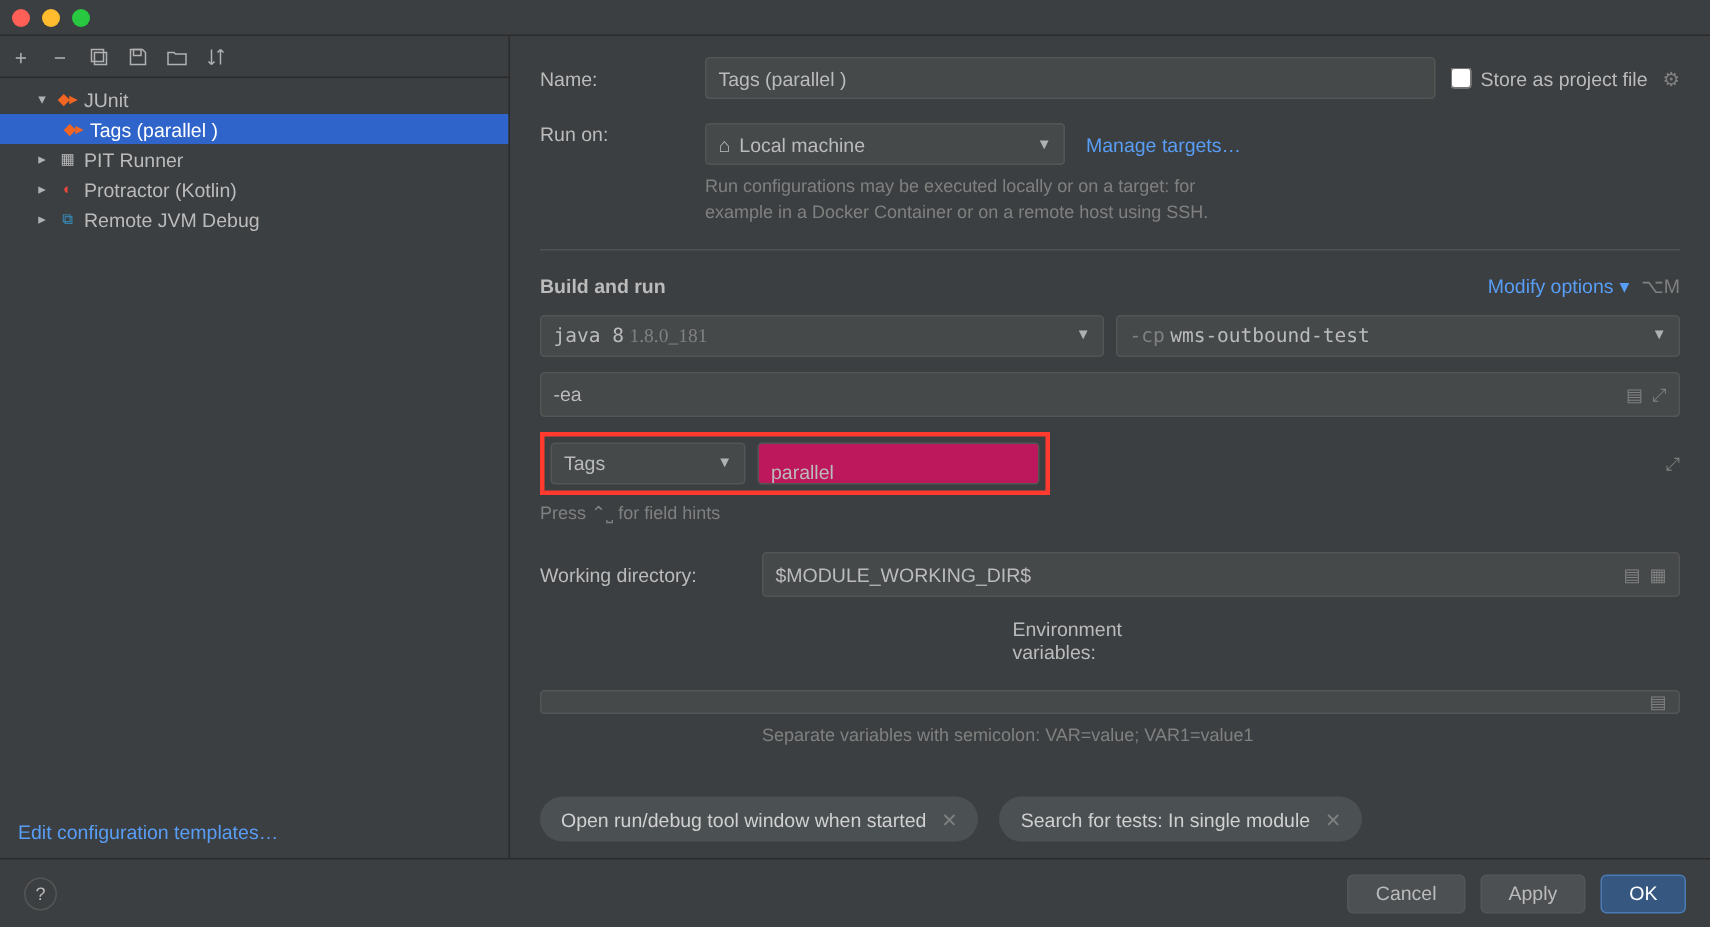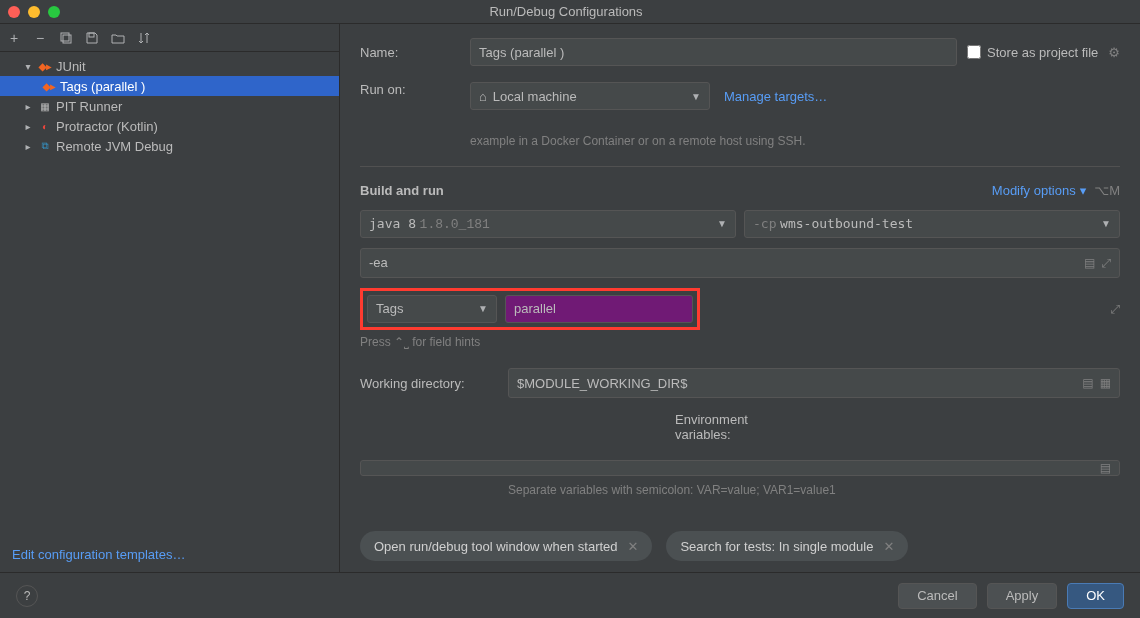--- a/index.html
+++ b/index.html
@@ -41,29 +41,29 @@
 .chk input { width: 14px; height: 14px; accent-color: #555; }
 .hint { color: #808080; font-size: 12px; margin-left: 0; line-height: 1.4; }
 .sep { border: none; border-top: 1px solid #515151; margin: 10px 0 16px 0; }
 .section-head { display: flex; align-items: center; margin-bottom: 12px; }
 .section-head .title-s { color: #bbbbbb; font-weight: bold; }
 .section-head .modify { margin-left: auto; color: #589df6; cursor: pointer; display: flex; align-items: center; gap: 4px; }
 .section-head .shortcut { color: #808080; }
 .build-row1 { display: flex; gap: 8px; margin-bottom: 10px; }
 .build-row1 .select { flex: 1; }
 .java-sel .ver { color: #bbbbbb; font-family: "Menlo", monospace; }
-.java-sel .build { color: #808080; font-family: Liberation Mono, monospace; }
+.java-sel .build { color: #808080; font-family: Liberation Serif, serif; }
 .cp-sel .cp { color: #808080; font-family: "Menlo", monospace; }
 .cp-sel .mod { color: #bbbbbb; font-family: "Menlo", monospace; }
 .mono-input { background: #45494a; border: 1px solid #555; height: 30px; padding: 0 8px; color: #bbbbbb; font-size: 13px; font-family: "Menlo", monospace; border-radius: 3px; width: 100%; display: flex; align-items: center; }
 .mono-input .trail-icons { margin-left: auto; display: flex; gap: 6px; color: #808080; }
 .trail-icons span { cursor: pointer; font-size: 12px; }
 .red-box { border: 3px solid #ff3b30; padding: 4px; margin: 10px 0 4px 0; display: flex; gap: 8px; width: 340px; }
 .red-box .select { width: 130px; }
-.tags-input { background: #701a75; border: 1px solid #555; height: 28px; padding: 0 8px; color: #bbbbbb; font-family: "Menlo", monospace; border-radius: 3px; flex: 1; display:flex; align-items:center; }
+.tags-input { background: #be185d; border: 1px solid #555; height: 28px; padding: 0 8px; color: #bbbbbb; font-family: "Menlo", monospace; border-radius: 3px; flex: 1; display:flex; align-items:flex-end; }
 .row-wd { display: flex; align-items: center; gap: 18px; margin: 18px 0 14px 0; }
 .row-wd .lbl2 { width: 130px; }
 .row-wd .mono-input { flex: 1; justify-content: flex-end; }
 .chips { display: flex; gap: 14px; margin-top: 32px; }
 .chip { background: #4b5052; border-radius: 20px; height: 30px; padding: 0 14px; display: flex; align-items: center; gap: 10px; color: #d0d0d0; cursor: pointer; }
 .chip .x { color: #808080; cursor: pointer; }
 .footer { height: 46px; border-top: 1px solid #2b2b2b; display: flex; align-items: center; padding: 0 16px; gap: 10px; background: #3c3f41; }
 .help { width: 22px; height: 22px; border-radius: 50%; border: 1px solid #555; display: flex; align-items: center; justify-content: center; color: #bbbbbb; cursor: pointer; font-size: 12px; }
 .footer .spacer { flex: 1; }
 .btn { height: 26px; padding: 0 18px; border: 1px solid #555; background: #4c5052; color: #bbbbbb; border-radius: 4px; cursor: pointer; font-size: 13px; }
@@ -75,21 +75,20 @@
 </style>
 </head>
 <body>
 
 <div class="titlebar">
   <div class="traffic">
     <div class="tl red"></div>
     <div class="tl yellow"></div>
     <div class="tl green"></div>
   </div>
-  <div class="title">Run/Debug Configurations</div>
   <div style="width:60px"></div>
 </div>
 
 <div class="main">
   <div class="sidebar">
     <div class="toolbar">
       <span class="ico">+</span>
       <span class="ico">−</span>
       <span class="ico">
           <svg width="14" height="14" viewBox="0 0 14 14">
@@ -163,21 +162,21 @@
           <div class="select" style="width:240px;">
             <span style="display:flex; gap:6px; align-items:center;">
                 <span>⌂</span>
                 <span>Local machine</span>
               </span>
             <span class="caret">▼</span>
           </div>
           <span class="link">Manage targets…</span>
         </div>
         <div class="hint">
-          <br>
+          <span>Run configurations may be executed locally or on a target: for</span><br>
           <span>example in a Docker Container or on a remote host using SSH.</span>
         </div>
       </div>
     </div>
 
     <hr class="sep">
 
     <div class="section-head">
       <span class="title-s">Build and run</span>
       <span class="modify">

